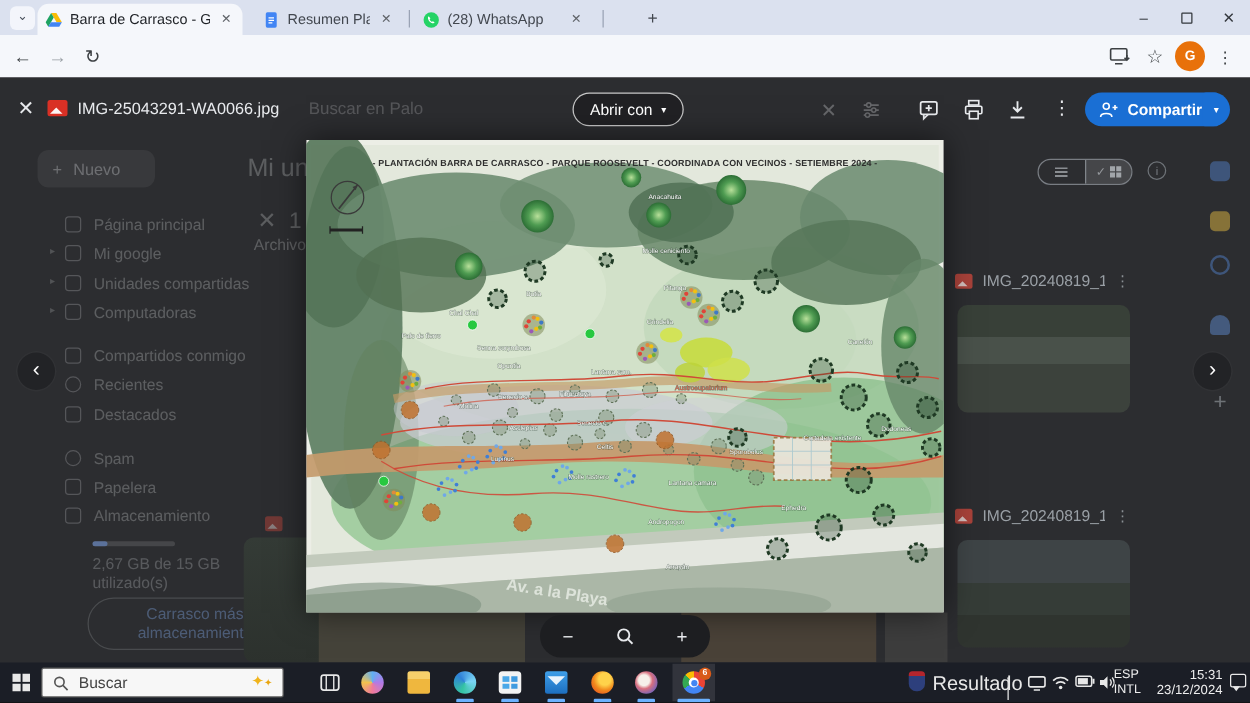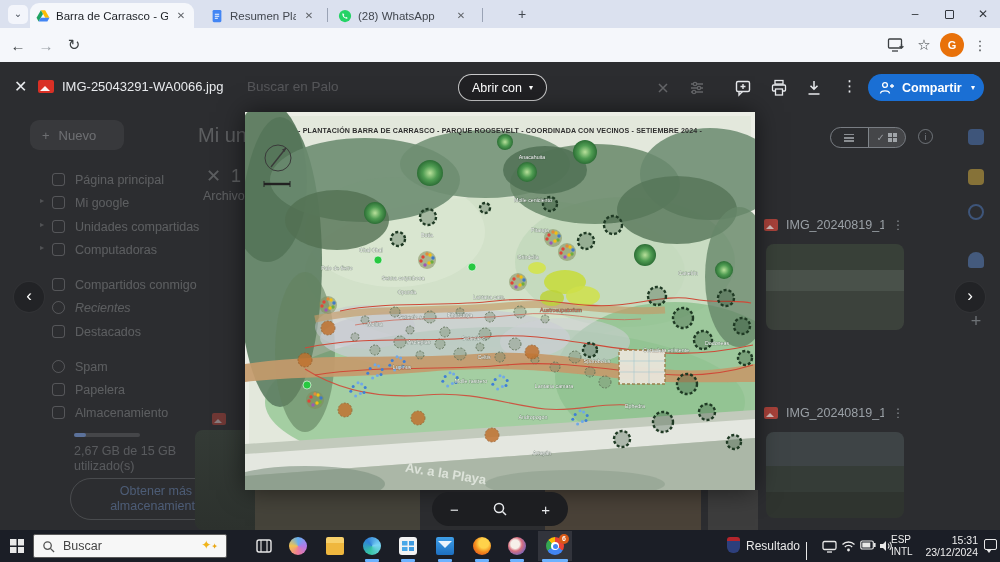--- a/index.html
+++ b/index.html
@@ -92,21 +92,21 @@
       linear-gradient(#e8e8e8,#e8e8e8) 7.5px 7.5px/6.5px 6.5px no-repeat;}
   .tsearch{position:absolute;left:33px;top:4px;width:194px;height:24px;background:#f7f7f7;border:1px solid #5a5a5a;border-radius:2px;display:flex;align-items:center;padding:0 8px;gap:8px;}
   .tsearch .ph{font-size:12.5px;color:#444;}
   .sparkle{position:absolute;right:8px;top:3px;font-size:12px;color:#f0b41c;}
   .sparkle small{font-size:8px;color:#e9a50f;}
   .tbapp{position:absolute;top:7px;width:18px;height:18px;}
   .underline{position:absolute;top:29px;height:2.5px;background:var(--taskbar_underline,#6cb2ff);border-radius:1px;}
   .chractive{position:absolute;left:538px;top:1px;width:34px;height:30px;background:rgba(255,255,255,.1);}
   .badge{position:absolute;right:-5px;top:-3px;width:10px;height:10px;border-radius:50%;background:#d85a18;color:#fff;font-size:7px;text-align:center;line-height:10px;font-weight:bold;}
   .nfl{position:absolute;left:727px;top:7px;width:13px;height:16px;background:linear-gradient(#b4252c 0 4px,#2d3f7c 4px);border-radius:3px 3px 6px 6px;}
-  .widget-txt{position:absolute;left:746px;top:9px;font-size:12px;color:#e8e8e8;}
+  .widget-txt{position:absolute;left:746px;top:9px;font-size:16px;color:#e8e8e8;}
   .trayglyph{position:absolute;top:10px;color:#e8e8e8;}
   .chev{width:8px;height:8px;border-left:1.5px solid #e8e8e8;border-top:1.5px solid #e8e8e8;transform:rotate(45deg);}
   .lang{position:absolute;left:891px;top:4px;font-size:10px;line-height:12px;color:#eee;text-align:left;}
   .clock{position:absolute;left:916px;top:4px;width:62px;font-size:10.5px;line-height:12px;color:#eee;text-align:right;}
   .notif{position:absolute;left:984px;top:9px;width:13px;height:11px;border:1.3px solid #e8e8e8;border-radius:2px;}
   .notif:after{content:"";position:absolute;left:1px;bottom:-4px;border-left:3px solid transparent;border-right:3px solid transparent;border-top:4px solid #e8e8e8;}
 </style>
 </head>
 <body>
 
@@ -195,21 +195,21 @@
         </div>
         <div class="dim-row dim" style="top: 181px;">
           <span class="dim-mark">▸</span>
           <span class="dim-ic"></span>
           <span>Computadoras</span>
         </div>
         <div class="dim-row dim" style="top: 216px;">
           <span class="dim-ic"></span>
           <span>Compartidos conmigo</span>
         </div>
-        <div class="dim-row dim" style="top: 239px; font-style: italic;">
+        <div class="dim-row dim" style="top: 239px;">
           <span class="dim-ic round"></span>
           <span>Recientes</span>
         </div>
         <div class="dim-row dim" style="top: 263px;">
           <span class="dim-ic"></span>
           <span>Destacados</span>
         </div>
         <div class="dim-row dim" style="top: 298px;">
           <span class="dim-ic round"></span>
           <span>Spam</span>
@@ -222,21 +222,21 @@
           <span class="dim-ic"></span>
           <span>Almacenamiento</span>
         </div>
       </div>
     <div class="storage-bar">
         <i></i>
       </div>
     <div class="storage-txt" style="top:382px;">2,67 GB de 15 GB</div>
     <div class="storage-txt" style="top:397px;">utilizado(s)</div>
     <div class="getmore">
-      <div>Obtener más</div>
+      <div>Carrasco más</div>
       <div>almacenamiento</div>
     </div>
 
     <div class="dim" style="position:absolute;left:198px;top:62px;font-size:20px;">Mi un</div>
     <div class="dim" style="position:absolute;left:206px;top:103px;font-size:18px;">
       <span>✕</span>&nbsp;&nbsp;<span>1 e</span>
     </div>
     <div class="dim" style="position:absolute;left:203px;top:127px;font-size:12.5px;">Archivos</div>
 
     <div class="card-head" style="left:212px;top:351px;width:30px;">

